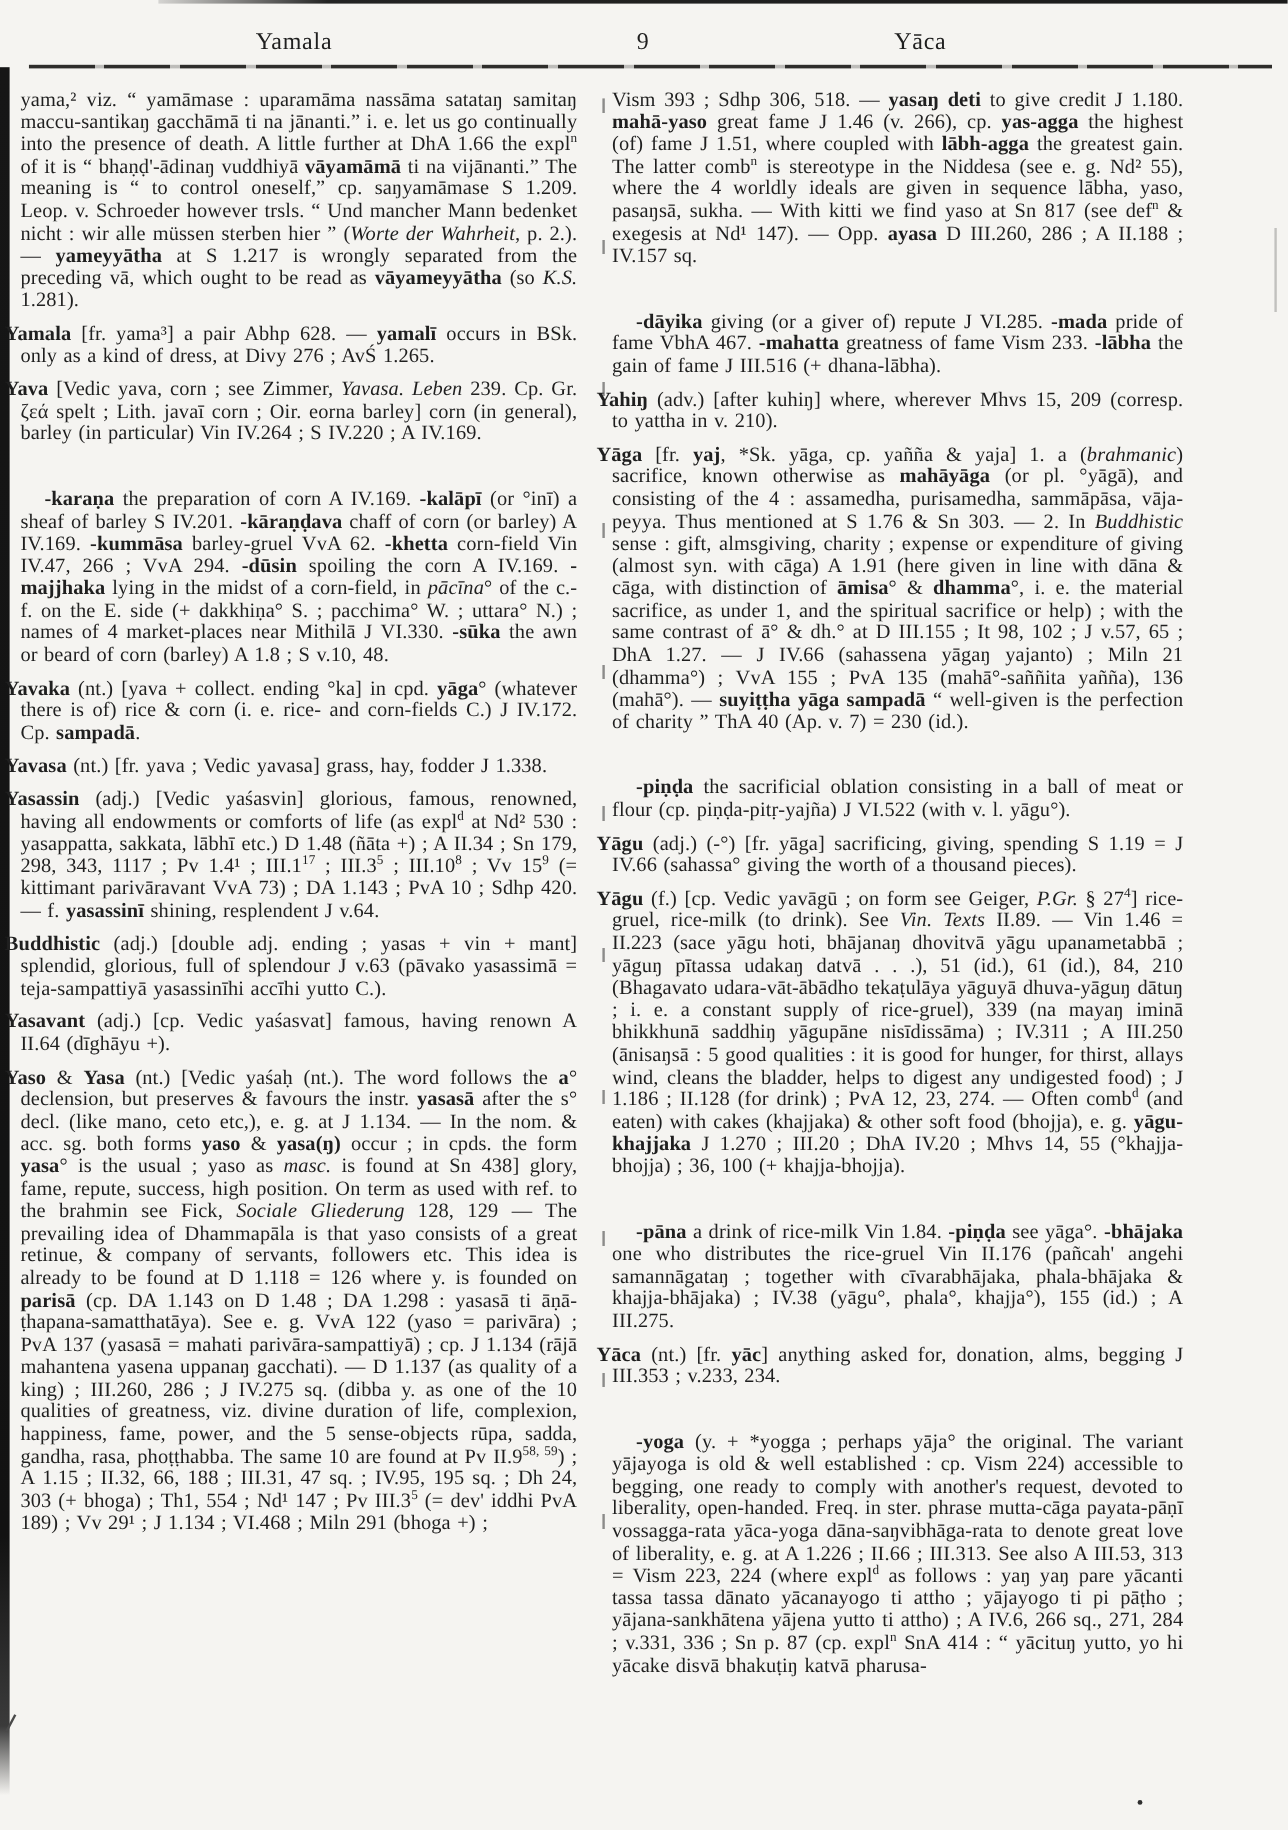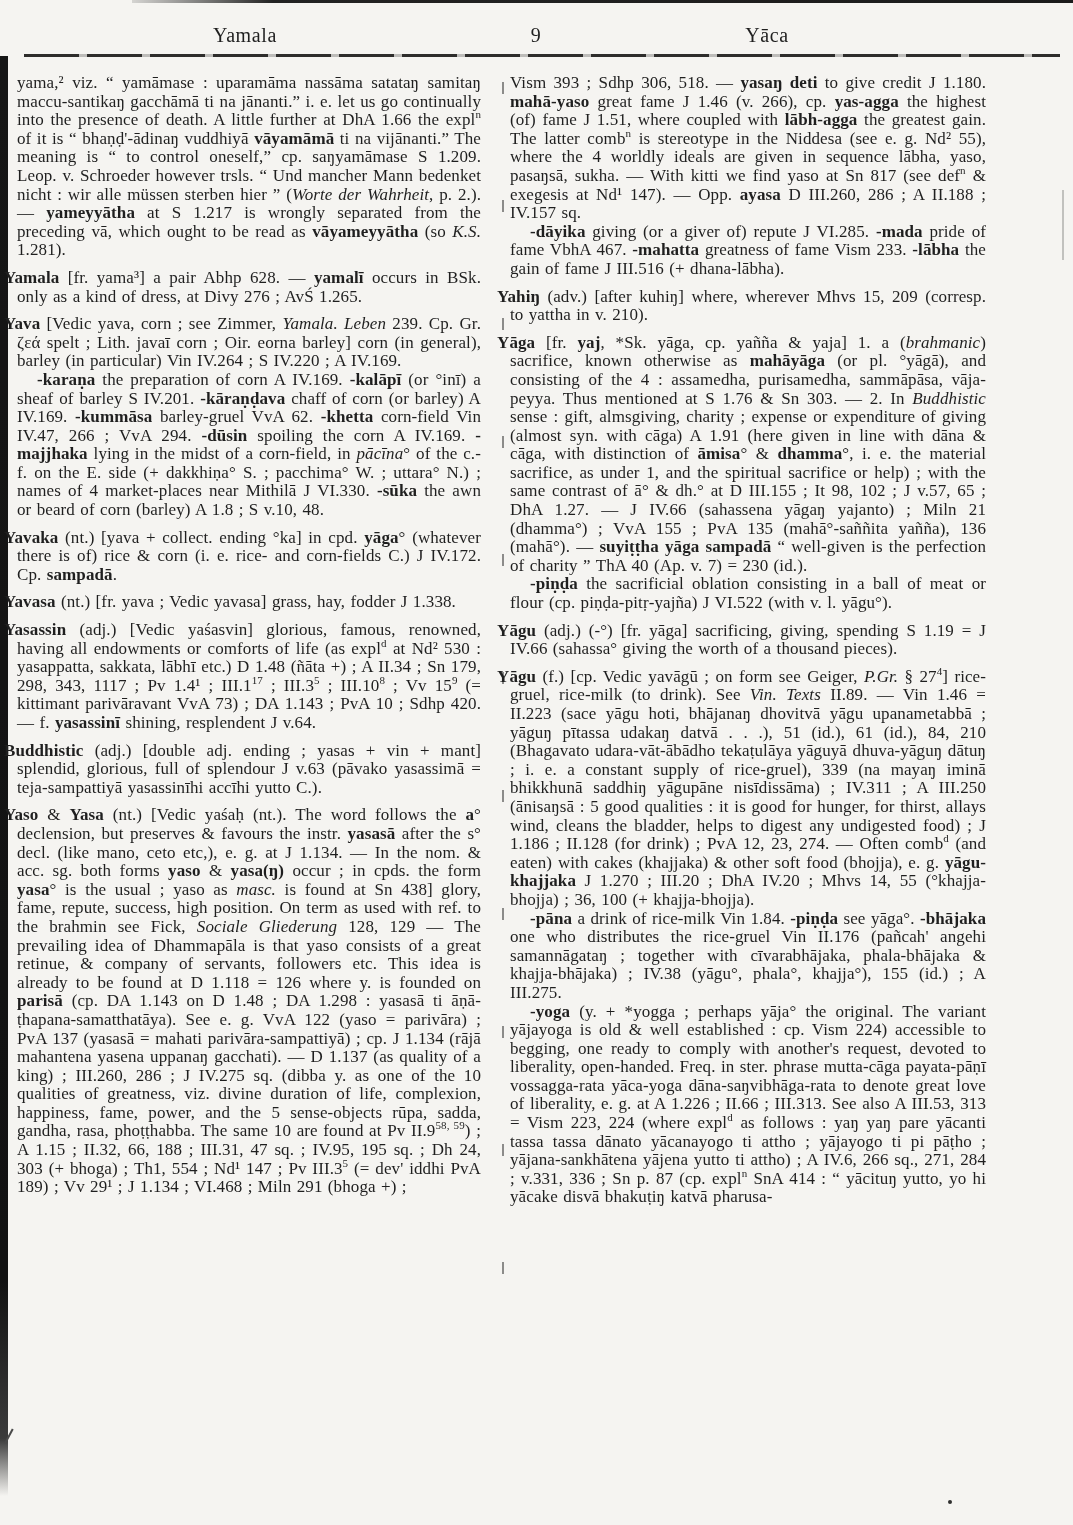--- a/index.html
+++ b/index.html
@@ -33,21 +33,21 @@
     font-size:17px;line-height:18.6px;letter-spacing:.1px;word-spacing:1px;
     padding-left:13px;box-sizing:border-box;}
   .col-left{left:4px;width:477px;}
   .col-right{left:497px;width:489px;}
   .divider{position:absolute;left:502px;top:82px;width:2px;height:1290px;
     background:repeating-linear-gradient(180deg,rgba(35,35,35,.5) 0 12px,transparent 12px 118px);}
 
   p{margin:0;}
   p.entry{margin-top:9px;text-indent:-13px;}
   p.cont{text-indent:0;}
-  p.sub{text-indent:20px;}
+  p.sub{text-indent:20px;margin-top:36px;}
   b{font-weight:bold;}
   i{font-style:italic;}
   sup{font-size:11px;line-height:0;vertical-align:super;}
 </style>
 </head>
 <body>
 
 <div class="page">
 
   <div class="edge-top"></div>
@@ -58,35 +58,37 @@
   <div class="hdr">
     <span class="hw-left">Yamala</span>
     <span class="pageno">9</span>
     <span class="hw-right">Yāca</span>
   </div>
   <div class="rule"></div>
 
   <div class="col col-left">
       <p class="cont">yama,² viz. “ yamāmase : uparamāma nassāma satataŋ samitaŋ maccu-santikaŋ gacchāmā ti na jānanti.” i. e. let us go continually into the presence of death. A little further at DhA 1.66 the expl<sup>n</sup> of it is “ bhaṇḍ'-ādinaŋ vuddhiyā <b>vāyamāmā</b> ti na vijānanti.” The meaning is “ to control oneself,” cp. saŋyamāmase S 1.209. Leop. v. Schroeder however trsls. “ Und mancher Mann bedenket nicht : wir alle müssen sterben hier ” (<i>Worte der Wahrheit</i>, p. 2.). — <b>yameyyātha</b> at S 1.217 is wrongly separated from the preceding vā, which ought to be read as <b>vāyameyyātha</b> (so <i>K.S.</i> 1.281).</p>
       <p class="entry"><b>Yamala</b> [fr. yama³] a pair Abhp 628. — <b>yamalī</b> occurs in BSk. only as a kind of dress, at Divy 276 ; AvŚ 1.265.</p>
-      <p class="entry"><b>Yava</b> [Vedic yava, corn ; see Zimmer, <i>Yamala. Leben</i> 239. Cp. Gr. ζεά spelt ; Lith. javaī corn ; Oir. eorna barley] corn (in general), barley (in particular) Vin IV.264 ; S IV.220 ; A IV.169.</p>
+      <p class="entry"><b>Yava</b> [Vedic yava, corn ; see Zimmer, <i>Yavasa. Leben</i> 239. Cp. Gr. ζεά spelt ; Lith. javaī corn ; Oir. eorna barley] corn (in general), barley (in particular) Vin IV.264 ; S IV.220 ; A IV.169.</p>
       <p class="sub"><b>-karaṇa</b> the preparation of corn A IV.169. <b>-kalāpī</b> (or °inī) a sheaf of barley S IV.201. <b>-kāraṇḍava</b> chaff of corn (or barley) A IV.169. <b>-kummāsa</b> barley-gruel VvA 62. <b>-khetta</b> corn-field Vin IV.47, 266 ; VvA 294. <b>-dūsin</b> spoiling the corn A IV.169. <b>-majjhaka</b> lying in the midst of a corn-field, in <i>pācīna</i>° of the c.-f. on the E. side (+ dakkhiṇa° S. ; pacchima° W. ; uttara° N.) ; names of 4 market-places near Mithilā J VI.330. <b>-sūka</b> the awn or beard of corn (barley) A 1.8 ; S v.10, 48.</p>
       <p class="entry"><b>Yavaka</b> (nt.) [yava + collect. ending °ka] in cpd. <b>yāga</b>° (whatever there is of) rice &amp; corn (i. e. rice- and corn-fields C.) J IV.172. Cp. <b>sampadā</b>.</p>
       <p class="entry"><b>Yavasa</b> (nt.) [fr. yava ; Vedic yavasa] grass, hay, fodder J 1.338.</p>
       <p class="entry"><b>Yasassin</b> (adj.) [Vedic yaśasvin] glorious, famous, renowned, having all endowments or comforts of life (as expl<sup>d</sup> at Nd² 530 : yasappatta, sakkata, lābhī etc.) D 1.48 (ñāta +) ; A II.34 ; Sn 179, 298, 343, 1117 ; Pv 1.4¹ ; III.1<sup>17</sup> ; III.3<sup>5</sup> ; III.10<sup>8</sup> ; Vv 15<sup>9</sup> (= kittimant parivāravant VvA 73) ; DA 1.143 ; PvA 10 ; Sdhp 420. — f. <b>yasassinī</b> shining, resplendent J v.64.</p>
       <p class="entry"><b>Buddhistic</b> (adj.) [double adj. ending ; yasas + vin + mant] splendid, glorious, full of splendour J v.63 (pāvako yasassimā = teja-sampattiyā yasassinīhi accīhi yutto C.).</p>
+      <p class="entry"><b>Yasavant</b> (adj.) [cp. Vedic yaśasvat] famous, having renown A II.64 (dīghāyu +).</p>
       <p class="entry"><b>Yaso</b> &amp; <b>Yasa</b> (nt.) [Vedic yaśaḥ (nt.). The word follows the <b>a</b>° declension, but preserves &amp; favours the instr. <b>yasasā</b> after the s° decl. (like mano, ceto etc,), e. g. at J 1.134. — In the nom. &amp; acc. sg. both forms <b>yaso</b> &amp; <b>yasa(ŋ)</b> occur ; in cpds. the form <b>yasa</b>° is the usual ; yaso as <i>masc.</i> is found at Sn 438] glory, fame, repute, success, high position. On term as used with ref. to the brahmin see Fick, <i>Sociale Gliederung</i> 128, 129 — The prevailing idea of Dhammapāla is that yaso consists of a great retinue, &amp; company of servants, followers etc. This idea is already to be found at D 1.118 = 126 where y. is founded on <b>parisā</b> (cp. DA 1.143 on D 1.48 ; DA 1.298 : yasasā ti āṇā-ṭhapana-samatthatāya). See e. g. VvA 122 (yaso = parivāra) ; PvA 137 (yasasā = mahati parivāra-sampattiyā) ; cp. J 1.134 (rājā mahantena yasena uppanaŋ gacchati). — D 1.137 (as quality of a king) ; III.260, 286 ; J IV.275 sq. (dibba y. as one of the 10 qualities of greatness, viz. divine duration of life, complexion, happiness, fame, power, and the 5 sense-objects rūpa, sadda, gandha, rasa, phoṭṭhabba. The same 10 are found at Pv II.9<sup>58, 59</sup>) ; A 1.15 ; II.32, 66, 188 ; III.31, 47 sq. ; IV.95, 195 sq. ; Dh 24, 303 (+ bhoga) ; Th1, 554 ; Nd¹ 147 ; Pv III.3<sup>5</sup> (= dev' iddhi PvA 189) ; Vv 29¹ ; J 1.134 ; VI.468 ; Miln 291 (bhoga +) ;</p>
     </div>
   <div class="divider"></div>
   <div class="col col-right">
       <p class="cont">Vism 393 ; Sdhp 306, 518. — <b>yasaŋ deti</b> to give credit J 1.180. <b>mahā-yaso</b> great fame J 1.46 (v. 266), cp. <b>yas-agga</b> the highest (of) fame J 1.51, where coupled with <b>lābh-agga</b> the greatest gain. The latter comb<sup>n</sup> is stereotype in the Niddesa (see e. g. Nd² 55), where the 4 worldly ideals are given in sequence lābha, yaso, pasaŋsā, sukha. — With kitti we find yaso at Sn 817 (see def<sup>n</sup> &amp; exegesis at Nd¹ 147). — Opp. <b>ayasa</b> D III.260, 286 ; A II.188 ; IV.157 sq.</p>
       <p class="sub"><b>-dāyika</b> giving (or a giver of) repute J VI.285. <b>-mada</b> pride of fame VbhA 467. <b>-mahatta</b> greatness of fame Vism 233. <b>-lābha</b> the gain of fame J III.516 (+ dhana-lābha).</p>
       <p class="entry"><b>Yahiŋ</b> (adv.) [after kuhiŋ] where, wherever Mhvs 15, 209 (corresp. to yattha in v. 210).</p>
       <p class="entry"><b>Yāga</b> [fr. <b>yaj</b>, *Sk. yāga, cp. yañña &amp; yaja] 1. a (<i>brahmanic</i>) sacrifice, known otherwise as <b>mahāyāga</b> (or pl. °yāgā), and consisting of the 4 : assamedha, purisamedha, sammāpāsa, vāja-peyya. Thus mentioned at S 1.76 &amp; Sn 303. — 2. In <i>Buddhistic</i> sense : gift, almsgiving, charity ; expense or expenditure of giving (almost syn. with cāga) A 1.91 (here given in line with dāna &amp; cāga, with distinction of <b>āmisa</b>° &amp; <b>dhamma</b>°, i. e. the material sacrifice, as under 1, and the spiritual sacrifice or help) ; with the same contrast of ā° &amp; dh.° at D III.155 ; It 98, 102 ; J v.57, 65 ; DhA 1.27. — J IV.66 (sahassena yāgaŋ yajanto) ; Miln 21 (dhamma°) ; VvA 155 ; PvA 135 (mahā°-saññita yañña), 136 (mahā°). — <b>suyiṭṭha yāga sampadā</b> “ well-given is the perfection of charity ” ThA 40 (Ap. v. 7) = 230 (id.).</p>
       <p class="sub"><b>-piṇḍa</b> the sacrificial oblation consisting in a ball of meat or flour (cp. piṇḍa-pitṛ-yajña) J VI.522 (with v. l. yāgu°).</p>
       <p class="entry"><b>Yāgu</b> (adj.) (-°) [fr. yāga] sacrificing, giving, spending S 1.19 = J IV.66 (sahassa° giving the worth of a thousand pieces).</p>
       <p class="entry"><b>Yāgu</b> (f.) [cp. Vedic yavāgū ; on form see Geiger, <i>P.Gr.</i> § 27<sup>4</sup>] rice-gruel, rice-milk (to drink). See <i>Vin. Texts</i> II.89. — Vin 1.46 = II.223 (sace yāgu hoti, bhājanaŋ dhovitvā yāgu upanametabbā ; yāguŋ pītassa udakaŋ datvā . . .), 51 (id.), 61 (id.), 84, 210 (Bhagavato udara-vāt-ābādho tekaṭulāya yāguyā dhuva-yāguŋ dātuŋ ; i. e. a constant supply of rice-gruel), 339 (na mayaŋ iminā bhikkhunā saddhiŋ yāgupāne nisīdissāma) ; IV.311 ; A III.250 (ānisaŋsā : 5 good qualities : it is good for hunger, for thirst, allays wind, cleans the bladder, helps to digest any undigested food) ; J 1.186 ; II.128 (for drink) ; PvA 12, 23, 274. — Often comb<sup>d</sup> (and eaten) with cakes (khajjaka) &amp; other soft food (bhojja), e. g. <b>yāgu-khajjaka</b> J 1.270 ; III.20 ; DhA IV.20 ; Mhvs 14, 55 (°khajja-bhojja) ; 36, 100 (+ khajja-bhojja).</p>
       <p class="sub"><b>-pāna</b> a drink of rice-milk Vin 1.84. <b>-piṇḍa</b> see yāga°. <b>-bhājaka</b> one who distributes the rice-gruel Vin II.176 (pañcah' angehi samannāgataŋ ; together with cīvarabhājaka, phala-bhājaka &amp; khajja-bhājaka) ; IV.38 (yāgu°, phala°, khajja°), 155 (id.) ; A III.275.</p>
+      <p class="entry"><b>Yāca</b> (nt.) [fr. <b>yāc</b>] anything asked for, donation, alms, begging J III.353 ; v.233, 234.</p>
       <p class="sub"><b>-yoga</b> (y. + *yogga ; perhaps yāja° the original. The variant yājayoga is old &amp; well established : cp. Vism 224) accessible to begging, one ready to comply with another's request, devoted to liberality, open-handed. Freq. in ster. phrase mutta-cāga payata-pāṇī vossagga-rata yāca-yoga dāna-saŋvibhāga-rata to denote great love of liberality, e. g. at A 1.226 ; II.66 ; III.313. See also A III.53, 313 = Vism 223, 224 (where expl<sup>d</sup> as follows : yaŋ yaŋ pare yācanti tassa tassa dānato yācanayogo ti attho ; yājayogo ti pi pāṭho ; yājana-sankhātena yājena yutto ti attho) ; A IV.6, 266 sq., 271, 284 ; v.331, 336 ; Sn p. 87 (cp. expl<sup>n</sup> SnA 414 : “ yācituŋ yutto, yo hi yācake disvā bhakuṭiŋ katvā pharusa-</p>
     </div>
 
   <div class="ink-dot"></div>
 </div>
 
 </body></html>

